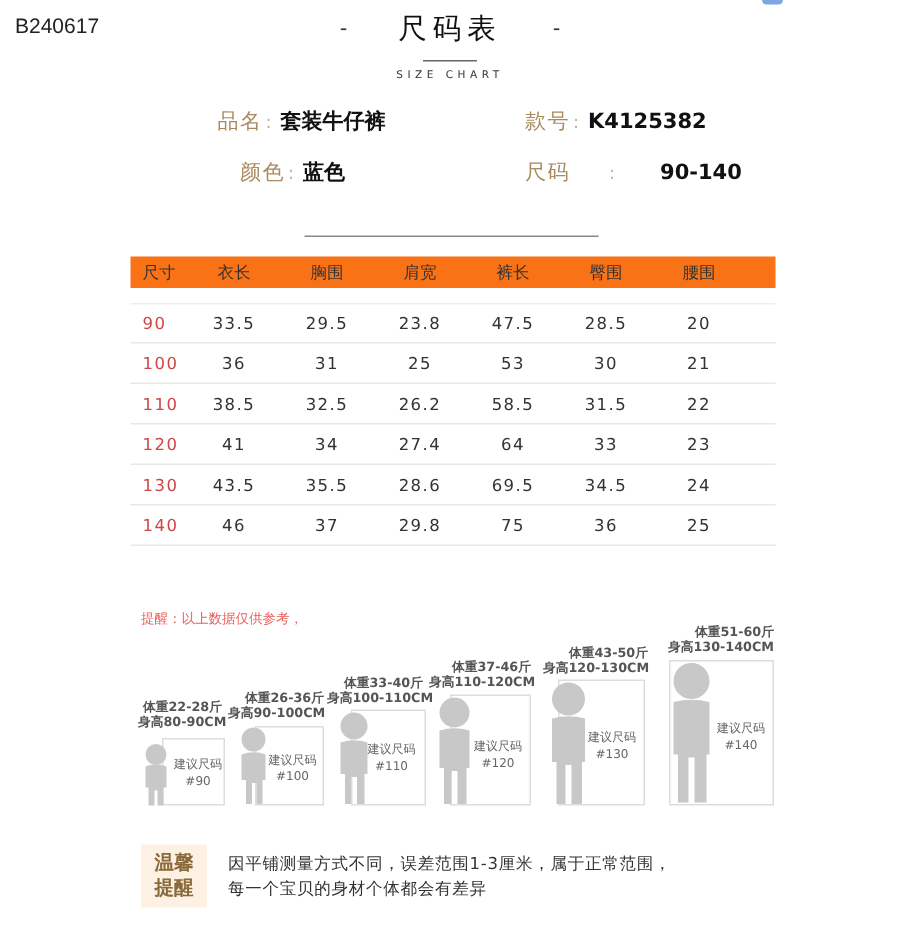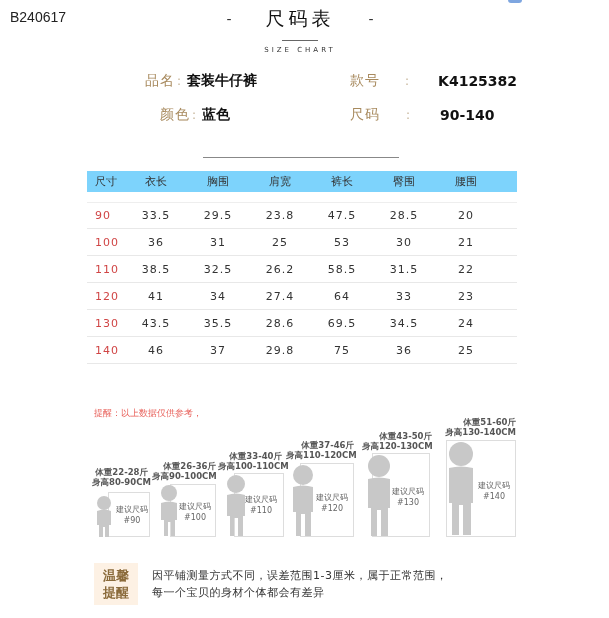--- a/index.html
+++ b/index.html
@@ -17,21 +17,21 @@
     .subtitle { font-size: 7px; letter-spacing: 3px; color: #333; }
 
     .info { position: absolute; font-size: 14px; display: flex; align-items: center; }
     .info .lbl { color: #a88a5e; letter-spacing: 1px; }
     .info .sep { color: #c5b397; margin: 0 6px 0 2px; font-size: 12px; }
     .info .val { color: #111; font-weight: bold; }
 
     .divider { position: absolute; left: 203px; top: 157px; width: 196px; height: 1px; background: #888; }
 
     .table { position: absolute; left: 87px; top: 171px; width: 430px; }
-    .thead { display: flex; height: 21px; align-items: center; background: #7dd3fc; }
+    .thead { display: flex; height: 21px; align-items: center; background: #f97316; }
     .th { font-size: 11px; color: #333; text-align: center; }
     .tr { display: flex; height: 27px; align-items: center; border-bottom: 1px solid #e8e8e8; }
     .tr.first { margin-top: 10px; border-top: 1px solid #eee; }
     .td { font-size: 11px; color: #333; text-align: center; letter-spacing: 1px; }
     .td.size { color: #d04545; }
     .c0 { width: 38px; text-align: left; padding-left: 8px; }
     .c1 { width: 62px; }
     .c2 { width: 62px; }
     .c3 { width: 62px; }
     .c4 { width: 62px; }
@@ -62,21 +62,21 @@
   </div>
   <div class="title-line"></div>
   <div class="subtitle">SIZE CHART</div>
 </div>
 
 <div class="info" style="left:145px; top:72px;">
   <span class="lbl">品名</span>
   <span class="sep">:</span>
   <span class="val">套装牛仔裤</span>
 </div>
-<div class="info" style="left:350px; top:72px;gap:23px;">
+<div class="info" style="left:350px; top:72px;">
   <span class="lbl">款号</span>
   <span class="sep">:</span>
   <span class="val">K4125382</span>
 </div>
 <div class="info" style="left:160px; top:106px;">
   <span class="lbl">颜色</span>
   <span class="sep">:</span>
   <span class="val">蓝色</span>
 </div>
 <div class="info" style="left:350px; top:106px;gap:24px;">

